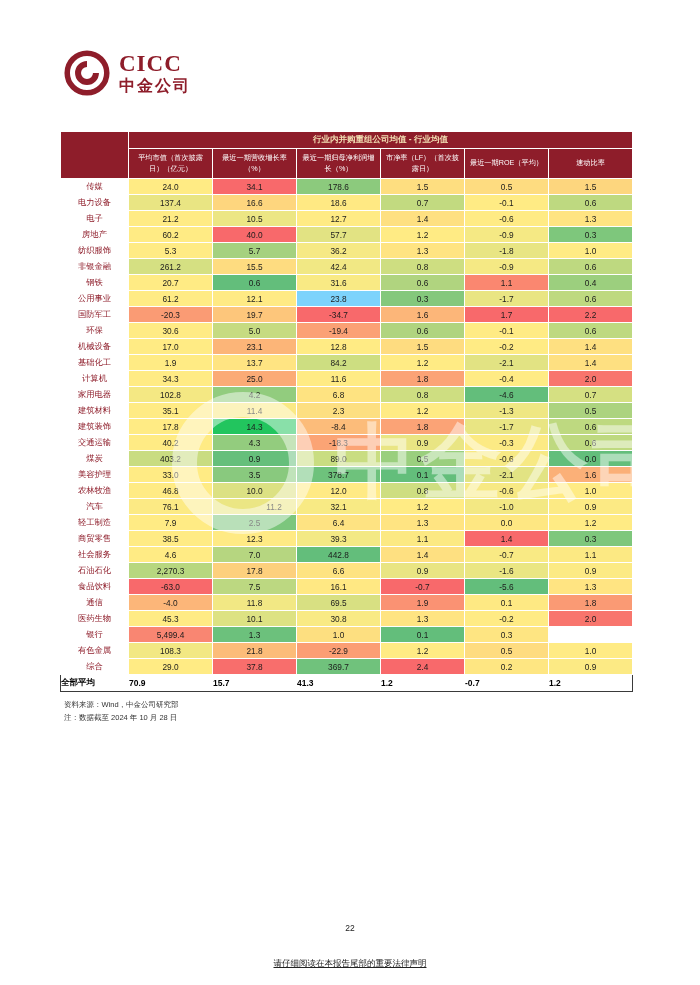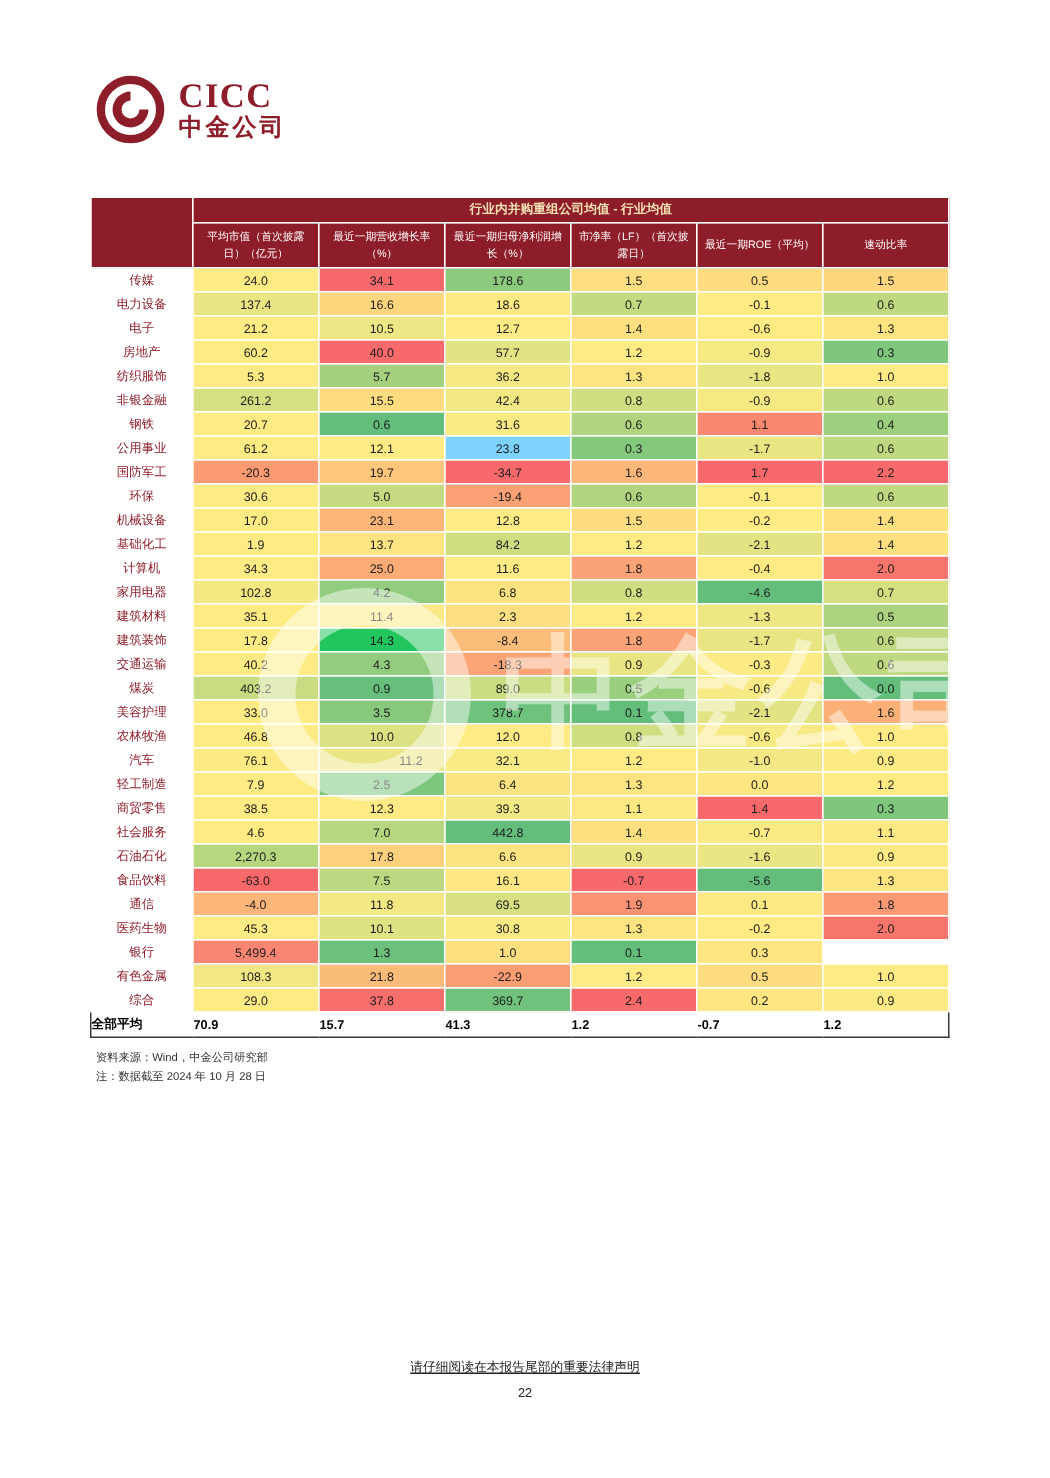--- a/index.html
+++ b/index.html
@@ -39,21 +39,21 @@
 
   
   .watermark { position:absolute; left:172px; top:392px; display:flex; align-items:center;
                gap:20px; pointer-events:none; z-index:5; opacity:0.55; }
   .wm-ring { width:142px; height:142px; border-radius:50%; border:25px solid rgba(255,255,255,0.85); }
   .wm-text { font-size:82px; font-weight:bold; color:rgba(255,255,255,0.85); letter-spacing:4px; white-space:nowrap; }
 
   
   .src-note  { position:absolute; left:64px; top:700px; font-size:7.5px; color:#333; }
   .data-note { position:absolute; left:64px; top:713px; font-size:7.5px; color:#333; }
-  .footer-disclaimer { position:absolute; left:0; top:906px; width:700px; text-align:center;
+  .footer-disclaimer { position:absolute; left:0; top:958px; width:700px; text-align:center;
                        font-size:8.5px; color:#222; text-decoration:underline; }
   .page-number { position:absolute; left:0; top:923px; width:700px; text-align:center;
                  font-size:8.5px; color:#222; }
 </style>
 </head>
 <body>
 
 <div class="page">
 
   <div class="logo">

